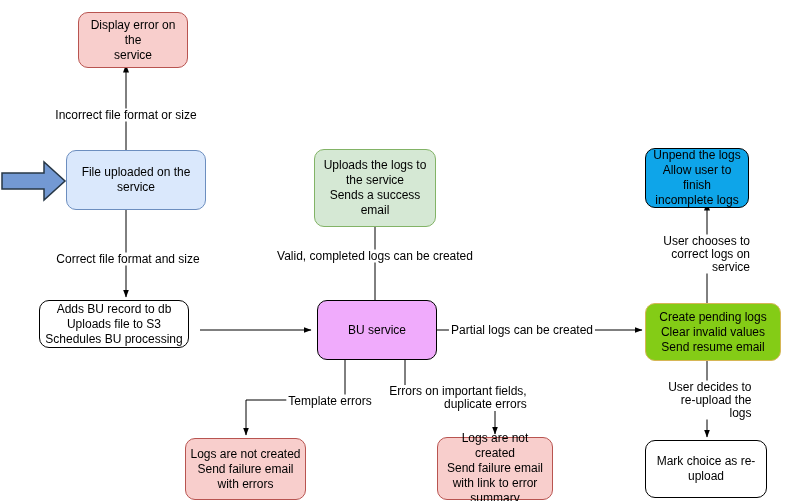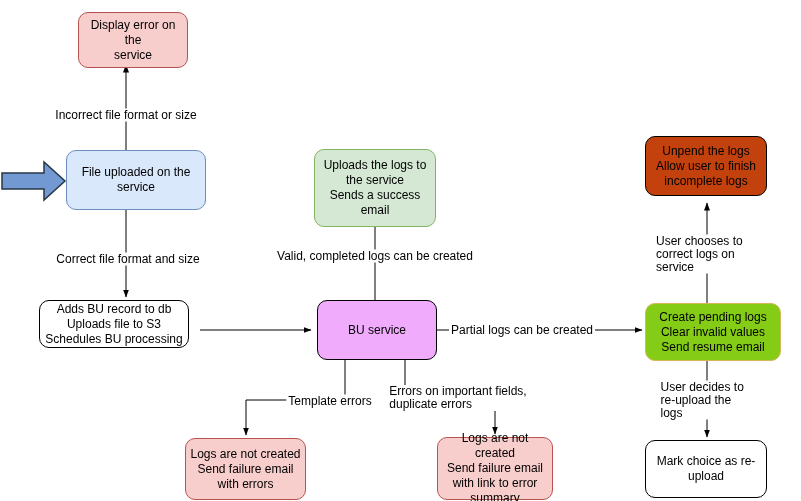--- a/index.html
+++ b/index.html
@@ -13,21 +13,21 @@
   .node{
     position:absolute;box-sizing:border-box;
     border:1px solid #000;border-radius:10px;background:#fff;
     display:flex;align-items:center;justify-content:center;
     text-align:center;white-space:pre-line;line-height:15px;
     padding:2px 4px;
   }
   .edge-label{
     position:absolute;transform:translate(-50%,-50%);
     background:#ffffff;padding:0 2px;
-    text-align:left;white-space:pre-line;line-height:13px;
+    text-align:right;white-space:pre-line;line-height:13px;
   }
   .fat-arrow{position:absolute;left:0;top:158px;}
 </style>
 </head>
 <body>
 
 <svg id="edges" width="801" height="501" viewBox="0 0 801 501">
   <defs>
     <marker id="arr" markerWidth="10" markerHeight="8" refX="7.5" refY="3" orient="auto">
       <path d="M0,0 L8,3 L0,6 z" fill="#000"></path>
@@ -58,21 +58,21 @@
 Uploads file to S3
 Schedules BU processing</div>
 <div class="node" style="left: 314px; top: 149px; width: 122px; height: 78px; background: rgb(213, 232, 212); border-color: rgb(130, 179, 102);">Uploads the logs to
 the service
 Sends a success
 email</div>
 <div class="node" style="left: 317px; top: 300px; width: 120px; height: 60px; background: #f0abfc; border-color: rgb(0, 0, 0);">BU service</div>
 <div class="node" style="left: 645px; top: 303px; width: 136px; height: 58px; background: #84cc16; border-color: rgb(214, 182, 86);">Create pending logs
 Clear invalid values
 Send resume email</div>
-<div class="node" style="left: 645px; top: 136px; width: 122px; height: 60px; background: #c2410c; border-color: rgb(0, 0, 0);">Unpend the logs
+<div class="node" style="left: 645px; top: 148px; width: 104px; height: 60px; background: #0ea5e9; border-color: rgb(0, 0, 0);">Unpend the logs
 Allow user to finish
 incomplete logs</div>
 <div class="node" style="left: 645px; top: 440px; width: 122px; height: 58px; background: rgb(255, 255, 255); border-color: rgb(0, 0, 0);">Mark choice as re-
 upload</div>
 <div class="node" style="left: 185px; top: 438px; width: 121px; height: 62px; background: rgb(248, 206, 204); border-color: rgb(184, 84, 80);">Logs are not created
 Send failure email
 with errors</div>
 <div class="node" style="left: 437px; top: 437px; width: 116px; height: 63px; background: rgb(248, 206, 204); border-color: rgb(184, 84, 80);">Logs are not created
 Send failure email
 with link to error

